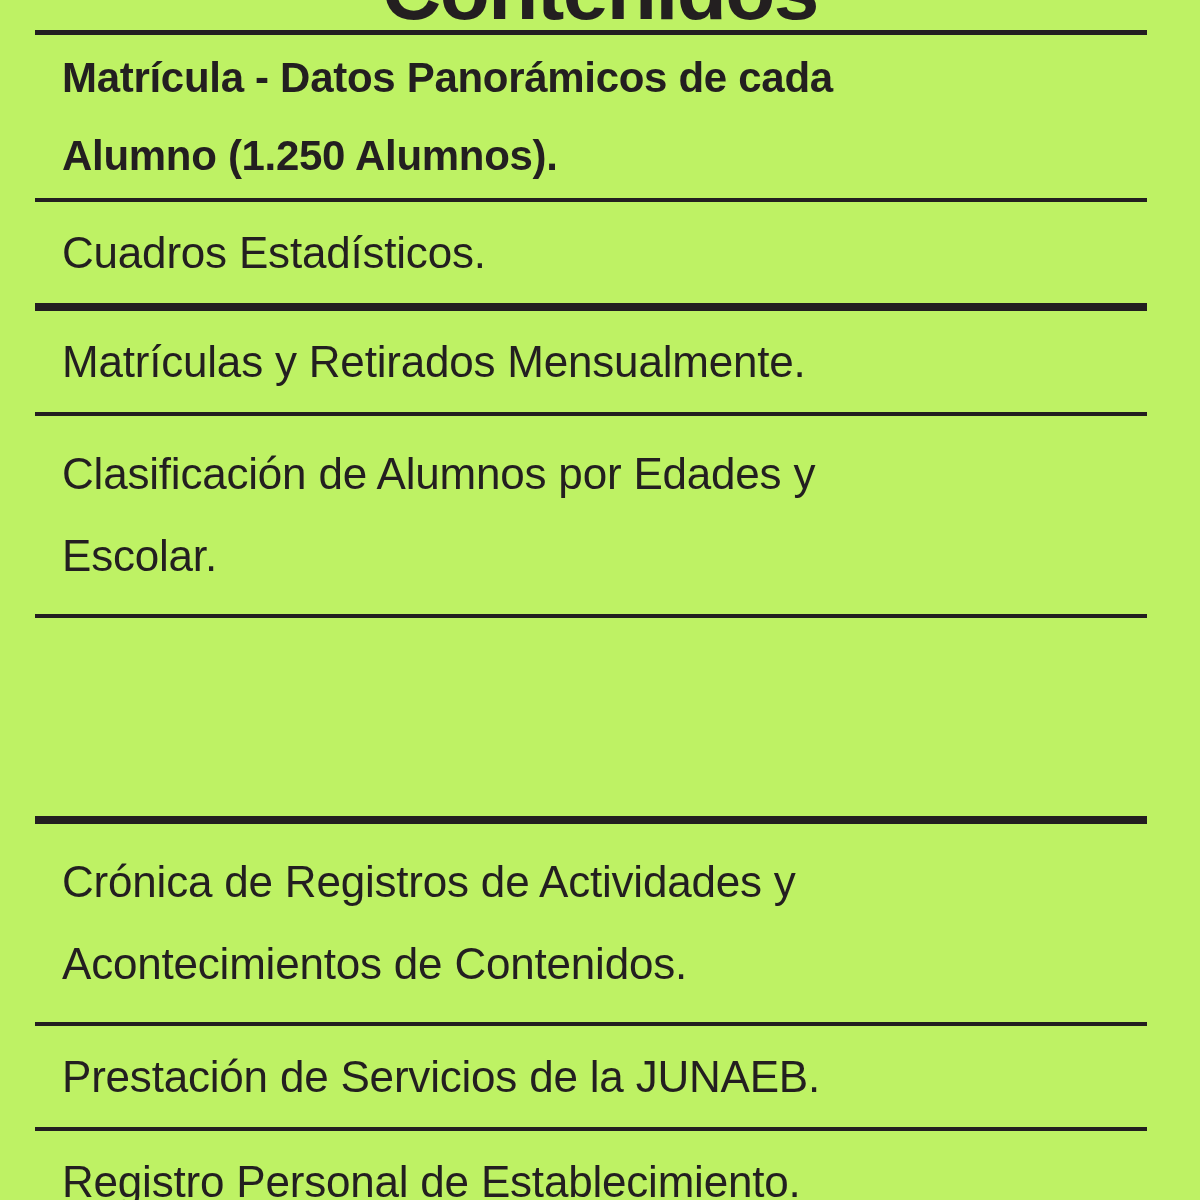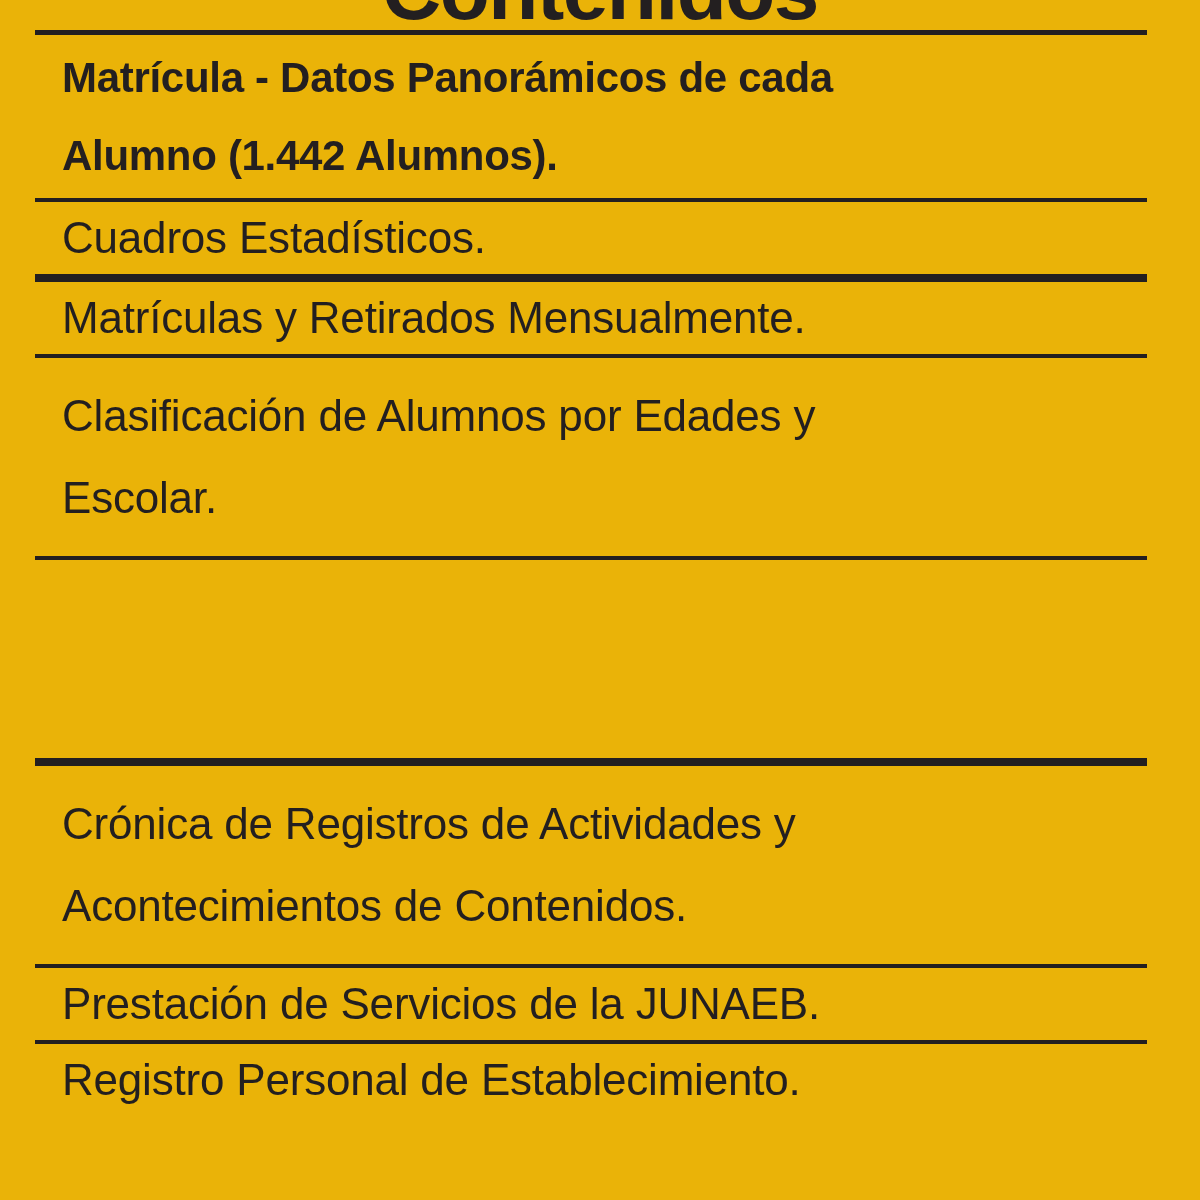--- a/index.html
+++ b/index.html
@@ -13,21 +13,21 @@
     overflow: hidden;
     font-family: "Liberation Sans", sans-serif;
     color: #231f20;
     -webkit-font-smoothing: antialiased;
   }
 
   #slide {
     position: relative;
     width: 1200px;
     height: 1200px;
-    background: #eab308;
+    background: #bef264;
   }
 
   
   .slide-title {
     position: absolute;
     left: 0;
     top: -52px;
     width: 1200px;
     text-align: center;
     font-family: "Liberation Sans", sans-serif;
@@ -73,41 +73,41 @@
   }
 
   .toc-row.bold .row-text {
     font-weight: 700;
     font-size: 42px;
     line-height: 78px;
     letter-spacing: -0.3px;
   }
 
   
-  .h1 { height: 72px; }
+  .h1 { height: 101px; }
   .h2 { height: 198px; }
   .h2b { height: 163px; }
 
   .row-text .ln { display: block; }
 </style>
 </head>
 <body>
 
 <div id="slide">
 
   <div class="slide-title">Contenidos</div>
 
   <div class="toc">
 
     <div class="rule"></div>
 
     <div class="toc-row bold h2b">
       <span class="row-text">
         <span class="ln">Matrícula - Datos Panorámicos de cada</span>
-        <span class="ln">Alumno (1.442 Alumnos).</span>
+        <span class="ln">Alumno (1.250 Alumnos).</span>
       </span>
     </div>
 
     <div class="rule thin"></div>
 
     <div class="toc-row h1">
       <span class="row-text">
         <span class="ln">Cuadros Estadísticos.</span>
       </span>
     </div>

